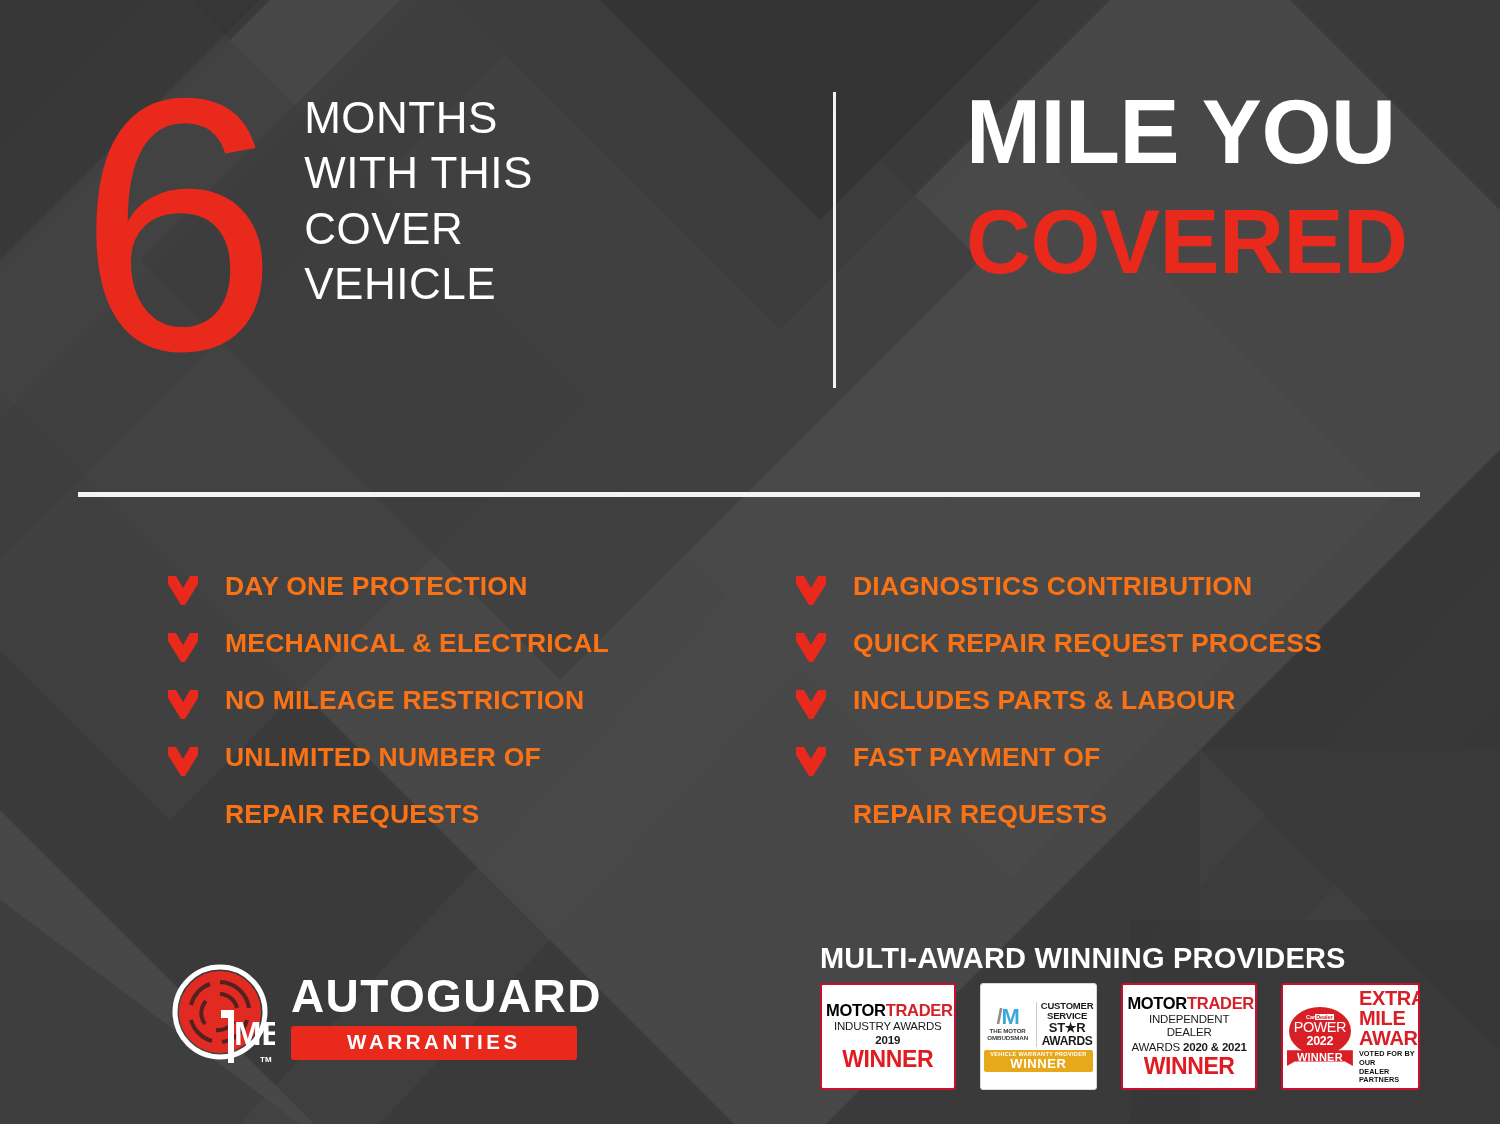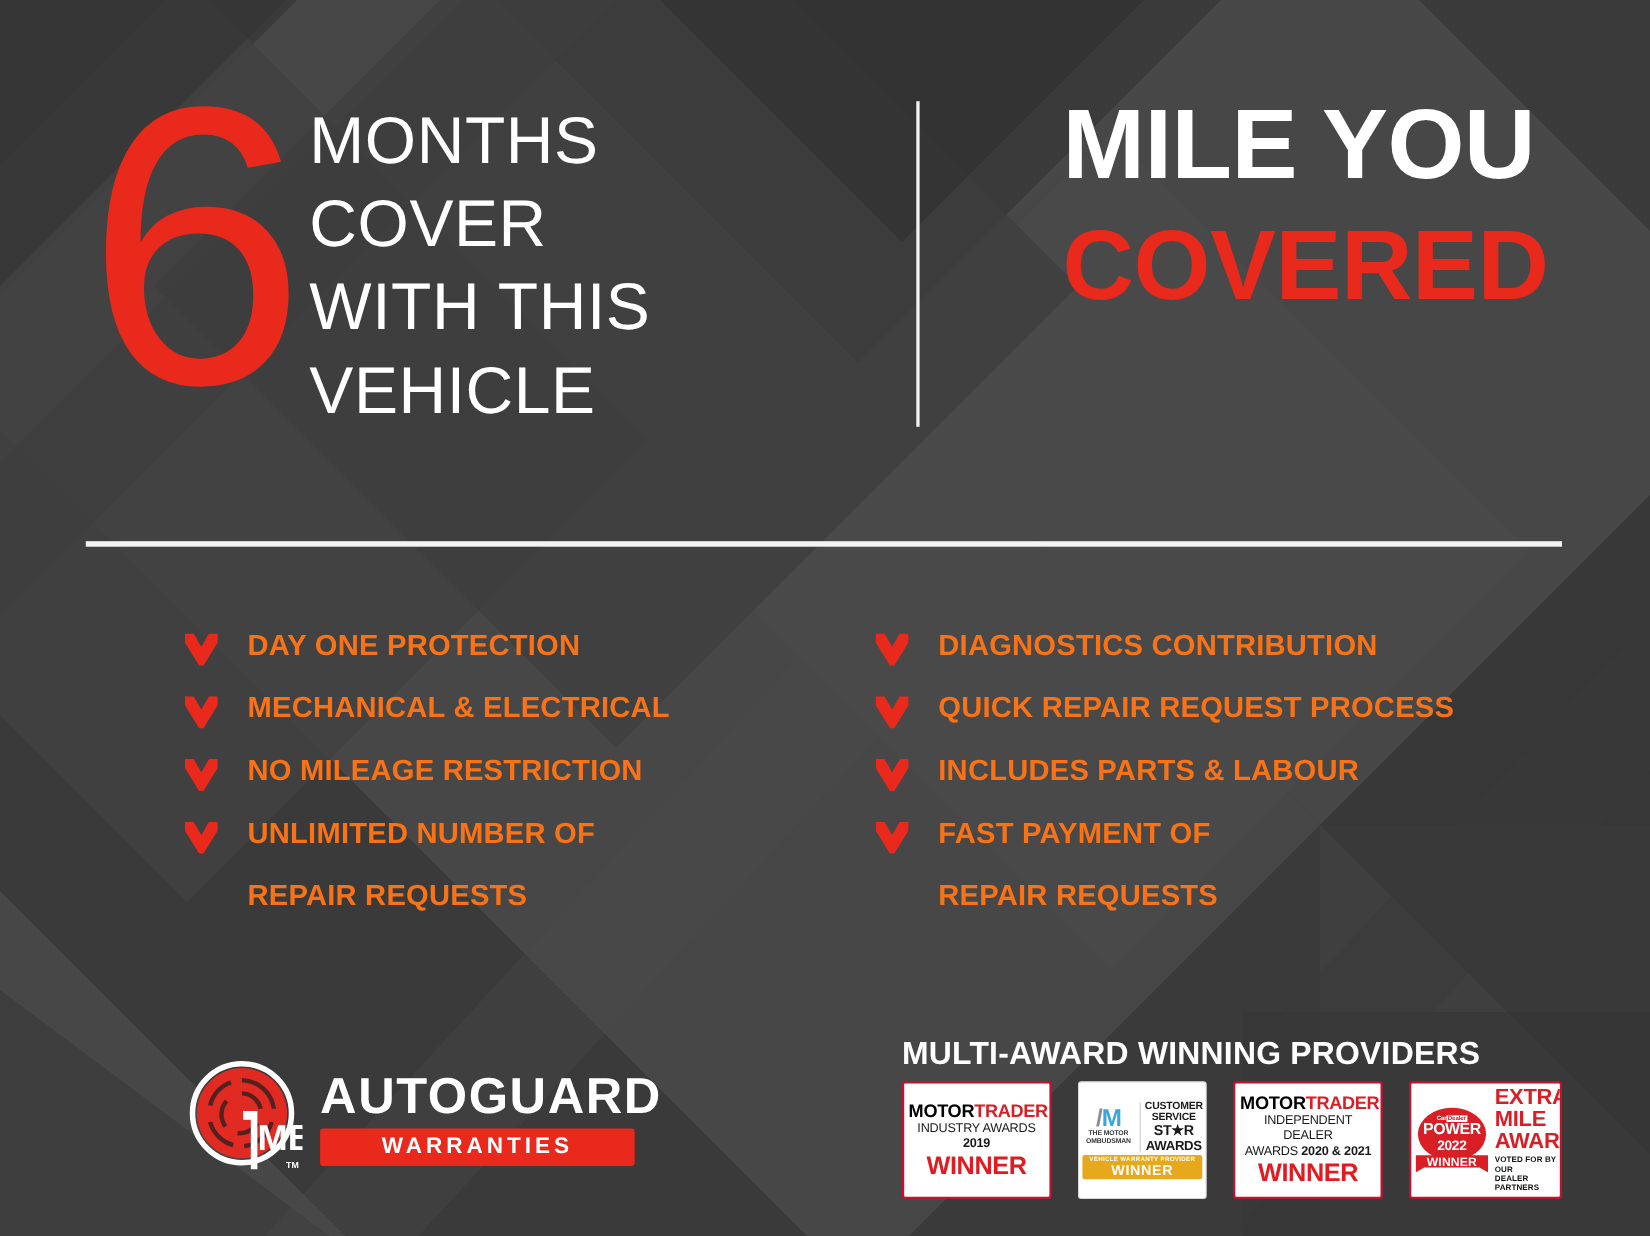--- a/index.html
+++ b/index.html
@@ -35,24 +35,24 @@
     color:#E8291C;
     font-size:360px;
     line-height:0.88;
     font-weight:400;
     letter-spacing:-10px;
     font-family:"Liberation Sans", sans-serif;
     margin-top:-6px;
   }
 
   .left-head-lines {
-    margin-left:13px;
+    margin-left:36px;
     margin-top:18px;
     color:#ffffff;
-    font-size:60px;
+    font-size:44px;
     line-height:1.26;
     font-weight:300;
     letter-spacing:0.5px;
     white-space:nowrap;
   }
 
   .v-divider {
     position:absolute;
     left:833px; top:92px;
     width:3px; height:296px;
@@ -213,21 +213,21 @@
   .b4-wrap { display:flex; align-items:center; height:100%; }
   .b4-left { width:70px; position:relative; text-align:center; }
   .b4-circ {
     width:62px; height:48px; margin:0 auto;
     background:#d81f26; border-radius:50%;
     display:flex; flex-direction:column; align-items:center; justify-content:center;
     color:#ffffff;
   }
   .b4-cd { font-size:5.6px; font-weight:700; letter-spacing:-0.1px; line-height:1; }
   .b4-cd .wht { background:#ffffff; color:#d81f26; padding:0 1px; }
-  .b4-pw { font-size:14.5px; font-weight:700; line-height:0.96; letter-spacing:-0.5px; }
+  .b4-pw { font-size:14.5px; font-weight:400; line-height:0.96; letter-spacing:-0.5px; }
   .b4-yr { font-size:12.5px; font-weight:700; line-height:0.96; letter-spacing:-0.3px; }
   .b4-ribbon {
     margin-top:-5px;
     background:#d81f26;
     color:#ffffff;
     font-size:11px; font-weight:700; letter-spacing:0.2px;
     line-height:1.25;
     padding:1px 0;
     position:relative;
     width:66px; margin-left:auto; margin-right:auto;
@@ -270,22 +270,22 @@
       </g>
     </svg>
   </div>
 
   <div class="top-band">
 
     <div class="left-head">
       <div class="big-number">6</div>
       <div class="left-head-lines">
         <div>MONTHS</div>
+        <div>WITH THIS</div>
         <div>COVER</div>
-        <div>WITH THIS</div>
         <div>VEHICLE</div>
       </div>
     </div>
 
     <div class="v-divider"></div>
 
     <div class="right-head">
       <div>MILE YOU</div>
       <div class="accent">COVERED</div>
     </div>

